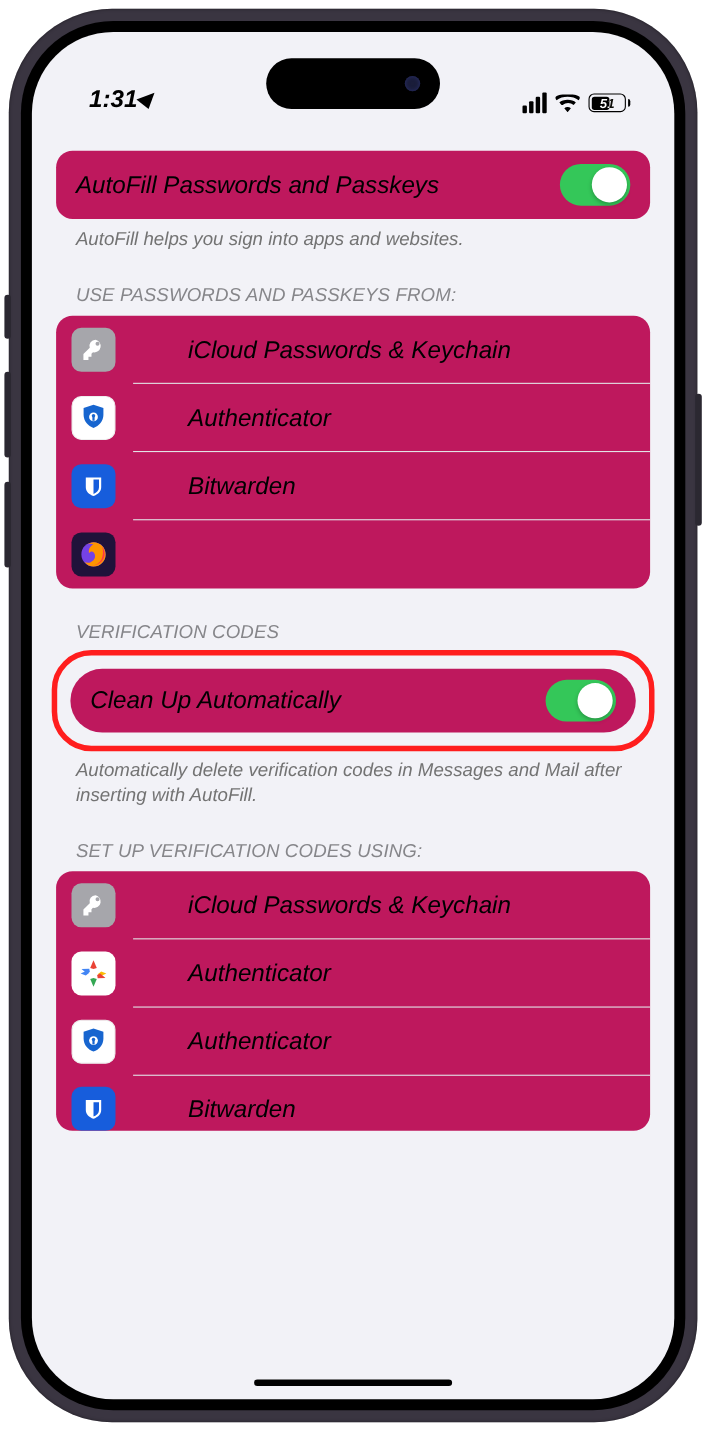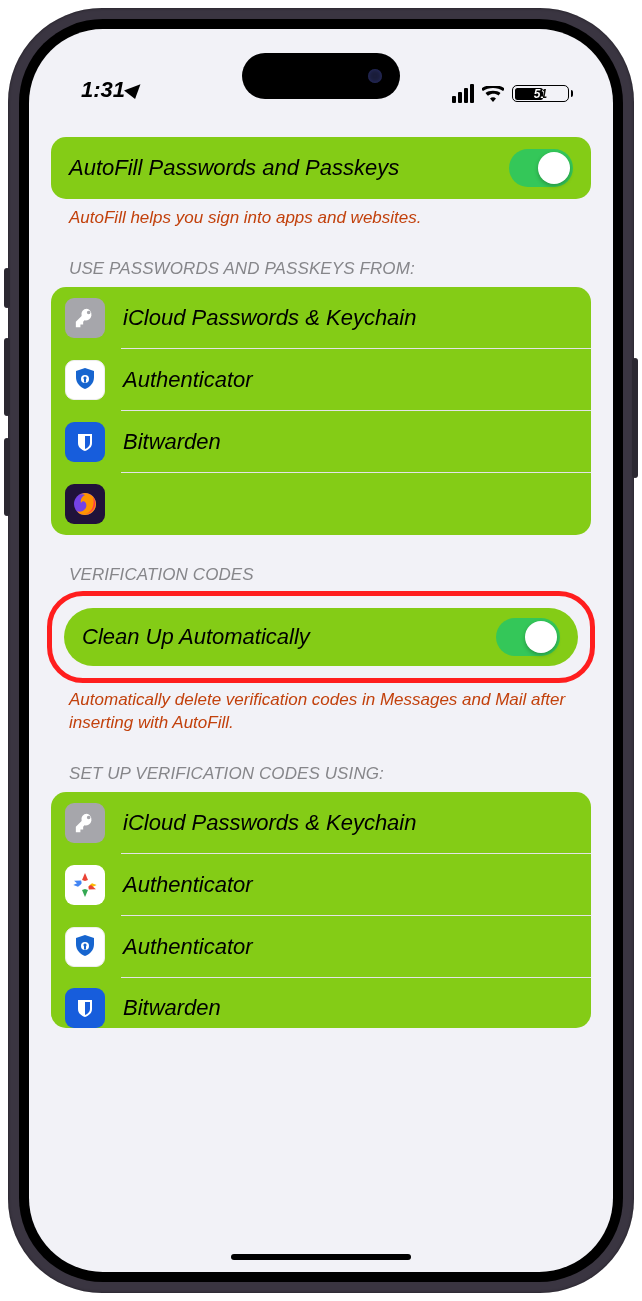--- a/index.html
+++ b/index.html
@@ -66,21 +66,21 @@
       justify-content: space-between;
     }
     .sb-left { display:flex; align-items:center; gap:4px; font-weight:600; font-size:22px;}
     .sb-right { display:flex; align-items:center; gap:8px;}
     .loc-arrow { width:0;height:0; border-left:7px solid transparent; border-right:7px solid transparent; border-bottom:15px solid #000; transform: rotate(38deg) skew(-8deg); margin-left:-1px; margin-bottom:2px;}
     .signal { display:flex; align-items:flex-end; gap:2px;}
     .signal span{ width:4px; background:#000; border-radius:1px;}
     .signal span:nth-child(1){height:7px;}.signal span:nth-child(2){height:11px;}.signal span:nth-child(3){height:15px;}.signal span:nth-child(4){height:19px;}
     .wifi svg{ display:block;}
     .battery-wrap{ display:flex; align-items:center; gap:2px;}
-    .battery{ width:57px; height:17px; border:1.5px solid #000; border-radius:5px; position:relative; display:flex; align-items:center;}
+    .battery{ width:34px; height:17px; border:1.5px solid #000; border-radius:5px; position:relative; display:flex; align-items:center;}
     .battery-fill{ position:absolute; left:1.5px; top:1.5px; bottom:1.5px; width:51%; background:#000; border-radius:2.5px;}
     .battery-pct{ position:absolute; width:100%; text-align:center; font-size:12px; font-weight:700; color:#000; mix-blend-mode:difference; filter:invert(1);}
     .battery-nub{ width:2px; height:7px; background:#000; border-radius:0 2px 2px 0;}
 
     .nav-bar {
       display: flex;
       align-items: center;
       height: 60px;
       padding: 0 16px;
       position: relative;
@@ -97,38 +97,38 @@
     .group-header {
       font-size: 17px;
       color: #86868a;
       text-transform: uppercase;
       padding: 0 18px 8px;
       margin-top: 30px;
       letter-spacing: 0.1px;
     }
     .footer-text {
       font-size: 17px;
-      color: #c2410c;
+      color: #737373;
       padding: 8px 18px 0;
       line-height: 1.32;
     }
     .card {
-      background: #84cc16;
+      background: #be185d;
       border-radius: 15px;
       overflow: hidden;
     }
     .card.first{ margin-top:28px;}
     .row {
       display:flex;
       align-items:center;
       min-height:62px;
       padding: 10px 18px 10px 18px;
       position:relative;
     }
-    .row.with-icon{ padding-left:14px;}
+    .row.with-icon{ padding-left:14px;gap:48px;}
     .row-sep::after{
       content:""; position:absolute; left:70px; right:0; bottom:0; height:1px; background:#e3e3e6;
     }
     .row-label{ font-size:22px; color:#000; flex:1;}
     .app-icon{
       width:40px; height:40px; border-radius:9px; flex-shrink:0;
       display:flex; align-items:center; justify-content:center; margin-right:18px;
       font-size:22px; color:#fff;
     }
     .icon-keychain{ background:#a6a6ab;}

